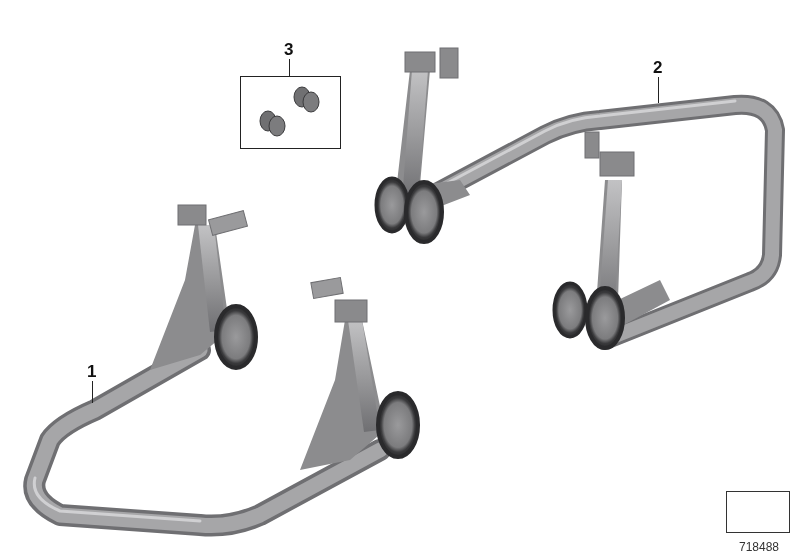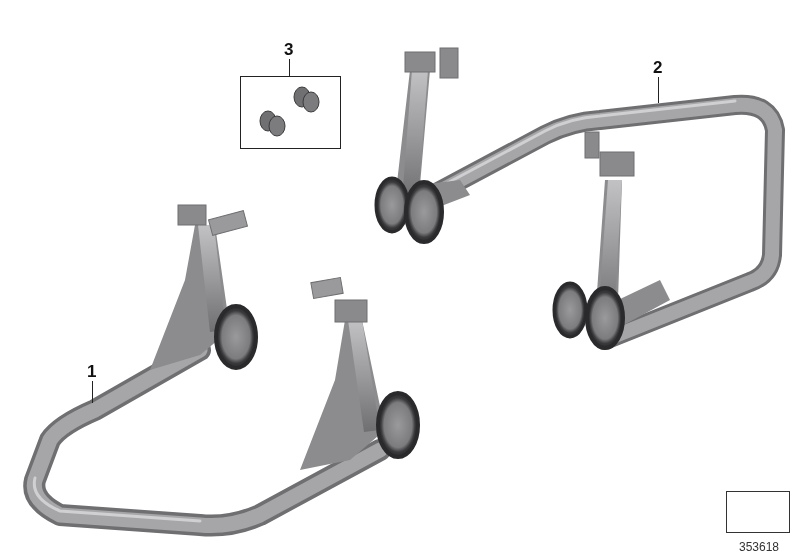--- a/index.html
+++ b/index.html
@@ -88,13 +88,13 @@
 <div class="leader" style="left:92px;top:381px;height:22px;"></div>
 
 <div class="callout" style="left:653px;top:58px;">2</div>
 <div class="leader" style="left:658px;top:77px;height:26px;"></div>
 
 <div class="callout" style="left:284px;top:40px;">3</div>
 <div class="leader" style="left:289px;top:59px;height:17px;"></div>
 <div class="kitbox"></div>
 
 <div class="ref-icon"></div>
-<div class="ref-num">353618</div>
+<div class="ref-num">718488</div>
 
 </body></html>

